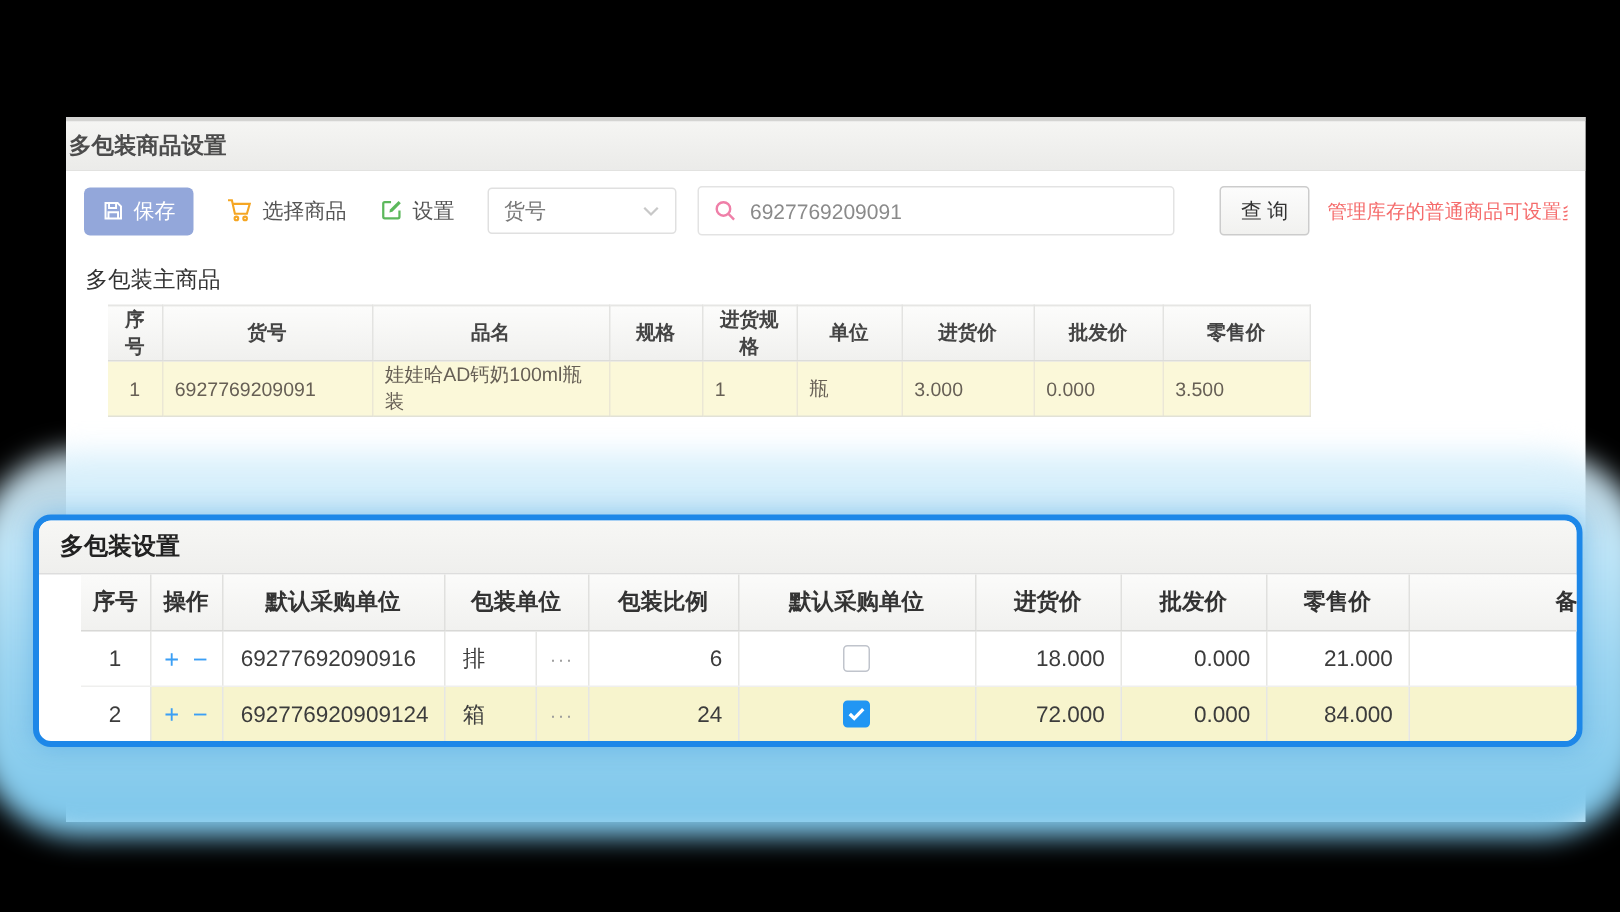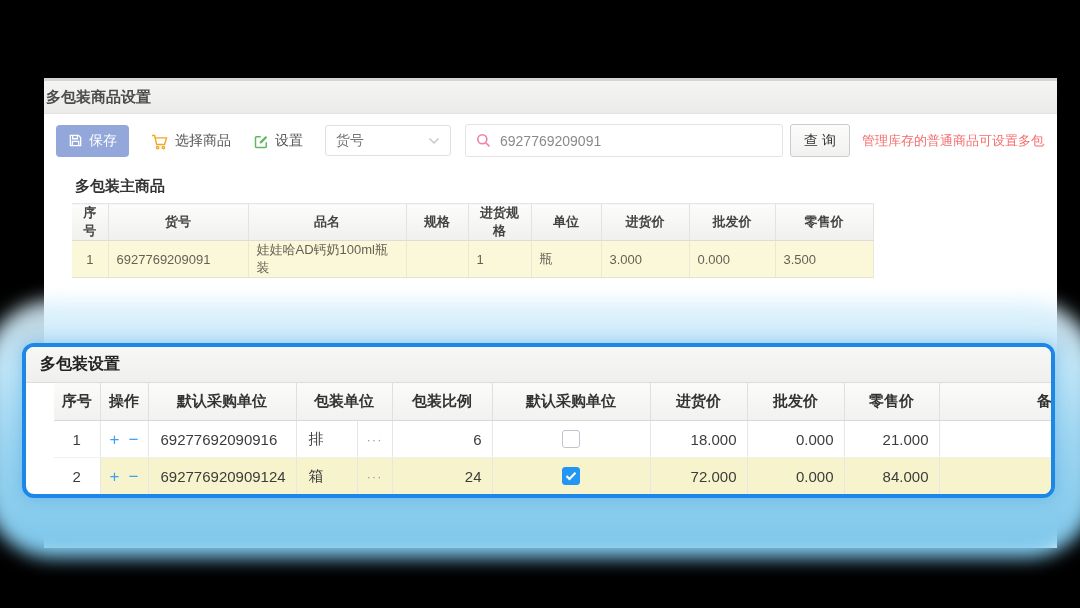--- a/index.html
+++ b/index.html
@@ -16,37 +16,37 @@
   .titlebar{
     height:32px;background:linear-gradient(#f5f5f3,#ebebe9);
     border-bottom:1px solid #e2e2e0;display:flex;align-items:center;
     padding:0 2px;font-size:15px;font-weight:600;color:#4c4c4c;
   }
   .toolbar{height:53px;display:flex;align-items:center;padding:0 12px;}
   .btn-save{
     display:inline-flex;align-items:center;gap:6px;background:#93a7da;color:#fff;
     border:none;border-radius:4px;height:30px;padding:16px 12px;font-size:14px;font-family:inherit;
   }
-  .tool-item{display:inline-flex;align-items:flex-end;gap:6px;color:#555;font-size:14px;margin-left:22px;}
+  .tool-item{display:inline-flex;align-items:flex-start;gap:6px;color:#555;font-size:14px;margin-left:22px;}
   .select{
     margin-left:22px;width:126px;height:31px;border:1px solid #e0e0e0;border-radius:3px;
     display:flex;align-items:center;justify-content:space-between;padding:0 10px;
     color:#777;font-size:14px;box-sizing:border-box;background:#fff;
   }
   .search{
     margin-left:14px;width:318px;height:33px;border:1px solid #e3e3e3;border-radius:3px;
     display:flex;align-items:center;gap:7px;padding:0 10px;box-sizing:border-box;background:#fff;
   }
   .search input{border:none;outline:none;flex:1;font-size:14px;color:#8a8a8a;font-family:inherit;background:transparent;}
   .btn-query{
-    margin-left:7px;width:60px;height:33px;background:linear-gradient(#fcfcfc,#f1f1ef);
-    border:1px solid #ccc;border-radius:3px;font-size:14px;color:#333;font-family:Liberation Sans, sans-serif;text-align:center;
+    margin-left:30px;width:60px;height:33px;background:linear-gradient(#fcfcfc,#f1f1ef);
+    border:1px solid #ccc;border-radius:3px;font-size:14px;color:#333;font-family:Liberation Serif, serif;text-align:center;
   }
   .hint{margin-left:12px;color:#f56c6c;font-size:13px;white-space:nowrap;overflow:hidden;flex:1;}
-  .section-title{padding:10px 13px 7px;font-size:15px;font-weight:bold;color:#333;margin-left:18px;}
+  .section-title{padding:10px 13px 7px;font-size:15px;font-weight:normal;color:#333;}
   
   table{border-collapse:collapse;margin-left:28px;}
   .main-table{width:801px;font-size:13px;table-layout:fixed;}
   .main-table th{
     height:30px;background:linear-gradient(#fcfcfb,#f0f0ee);
     border-top:1px solid #e6e6e4;border-bottom:1px solid #dcdcda;border-right:1px solid #e3e3e1;
     font-weight:bold;color:#444;padding:0 6px;text-align:center;font-size:13px;
   }
   .main-table td{
     height:29px;border-right:1px solid #ebe7d5;border-bottom:1px solid #e2e2d6;

